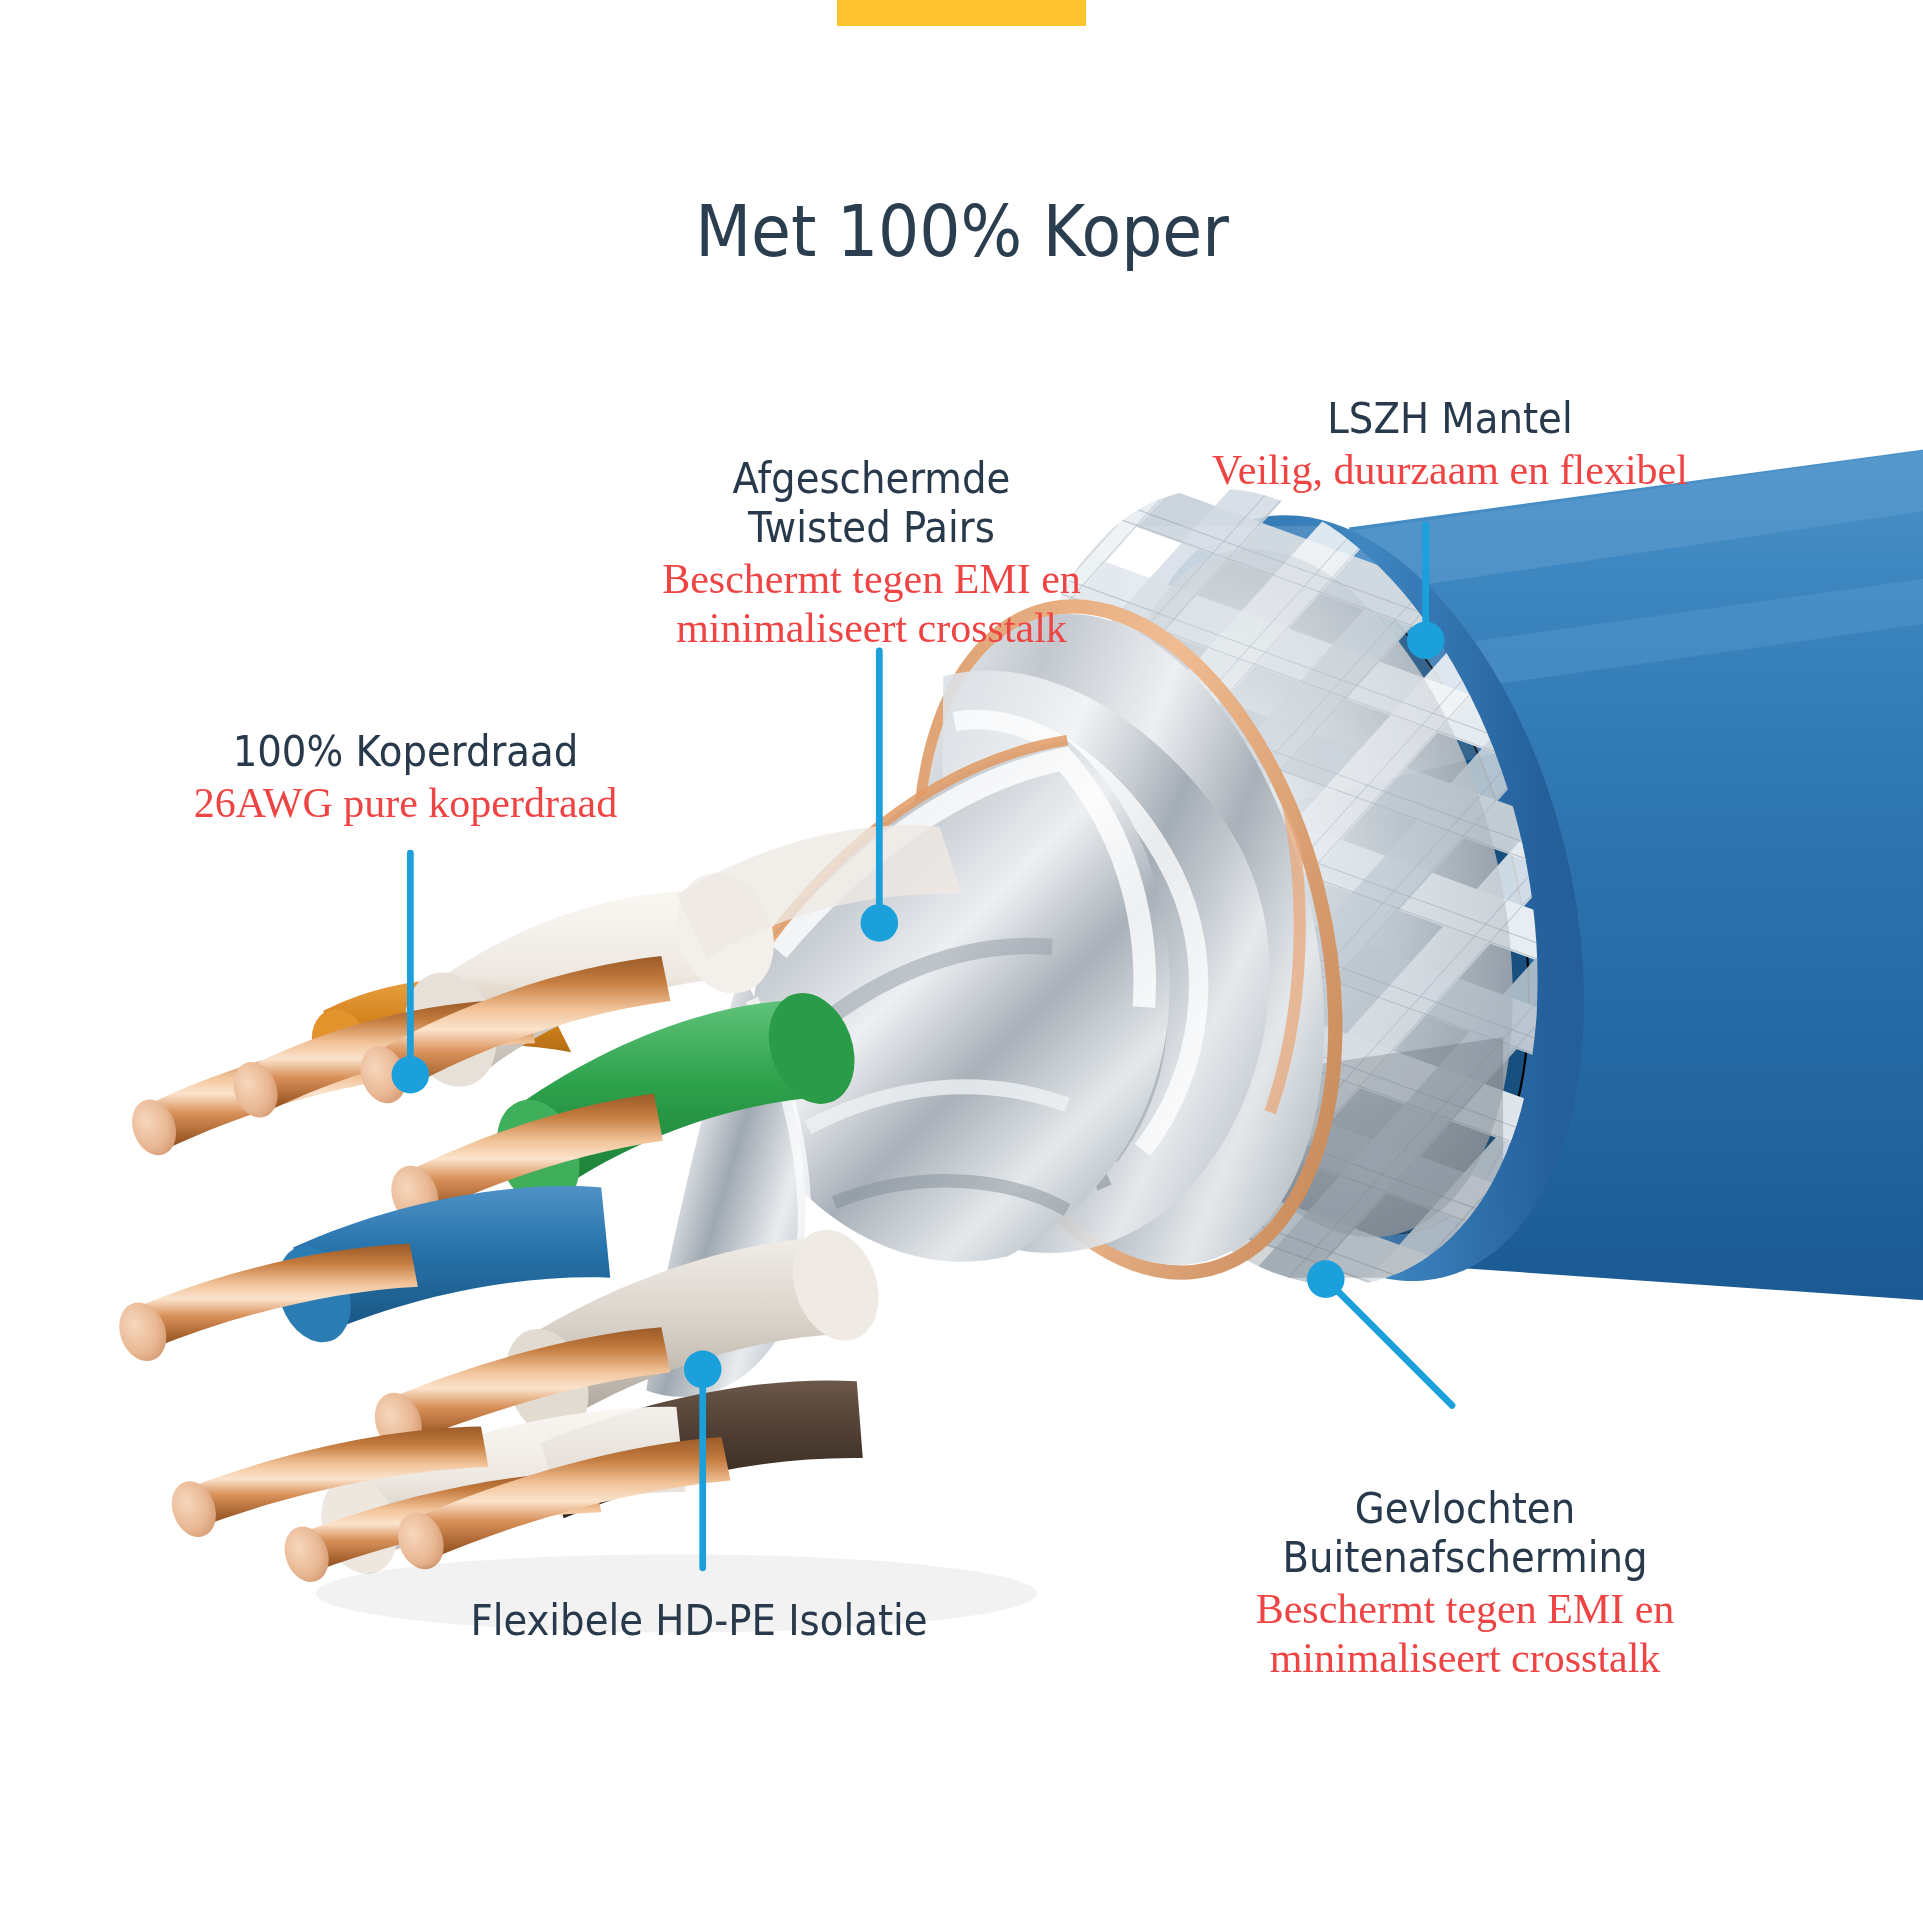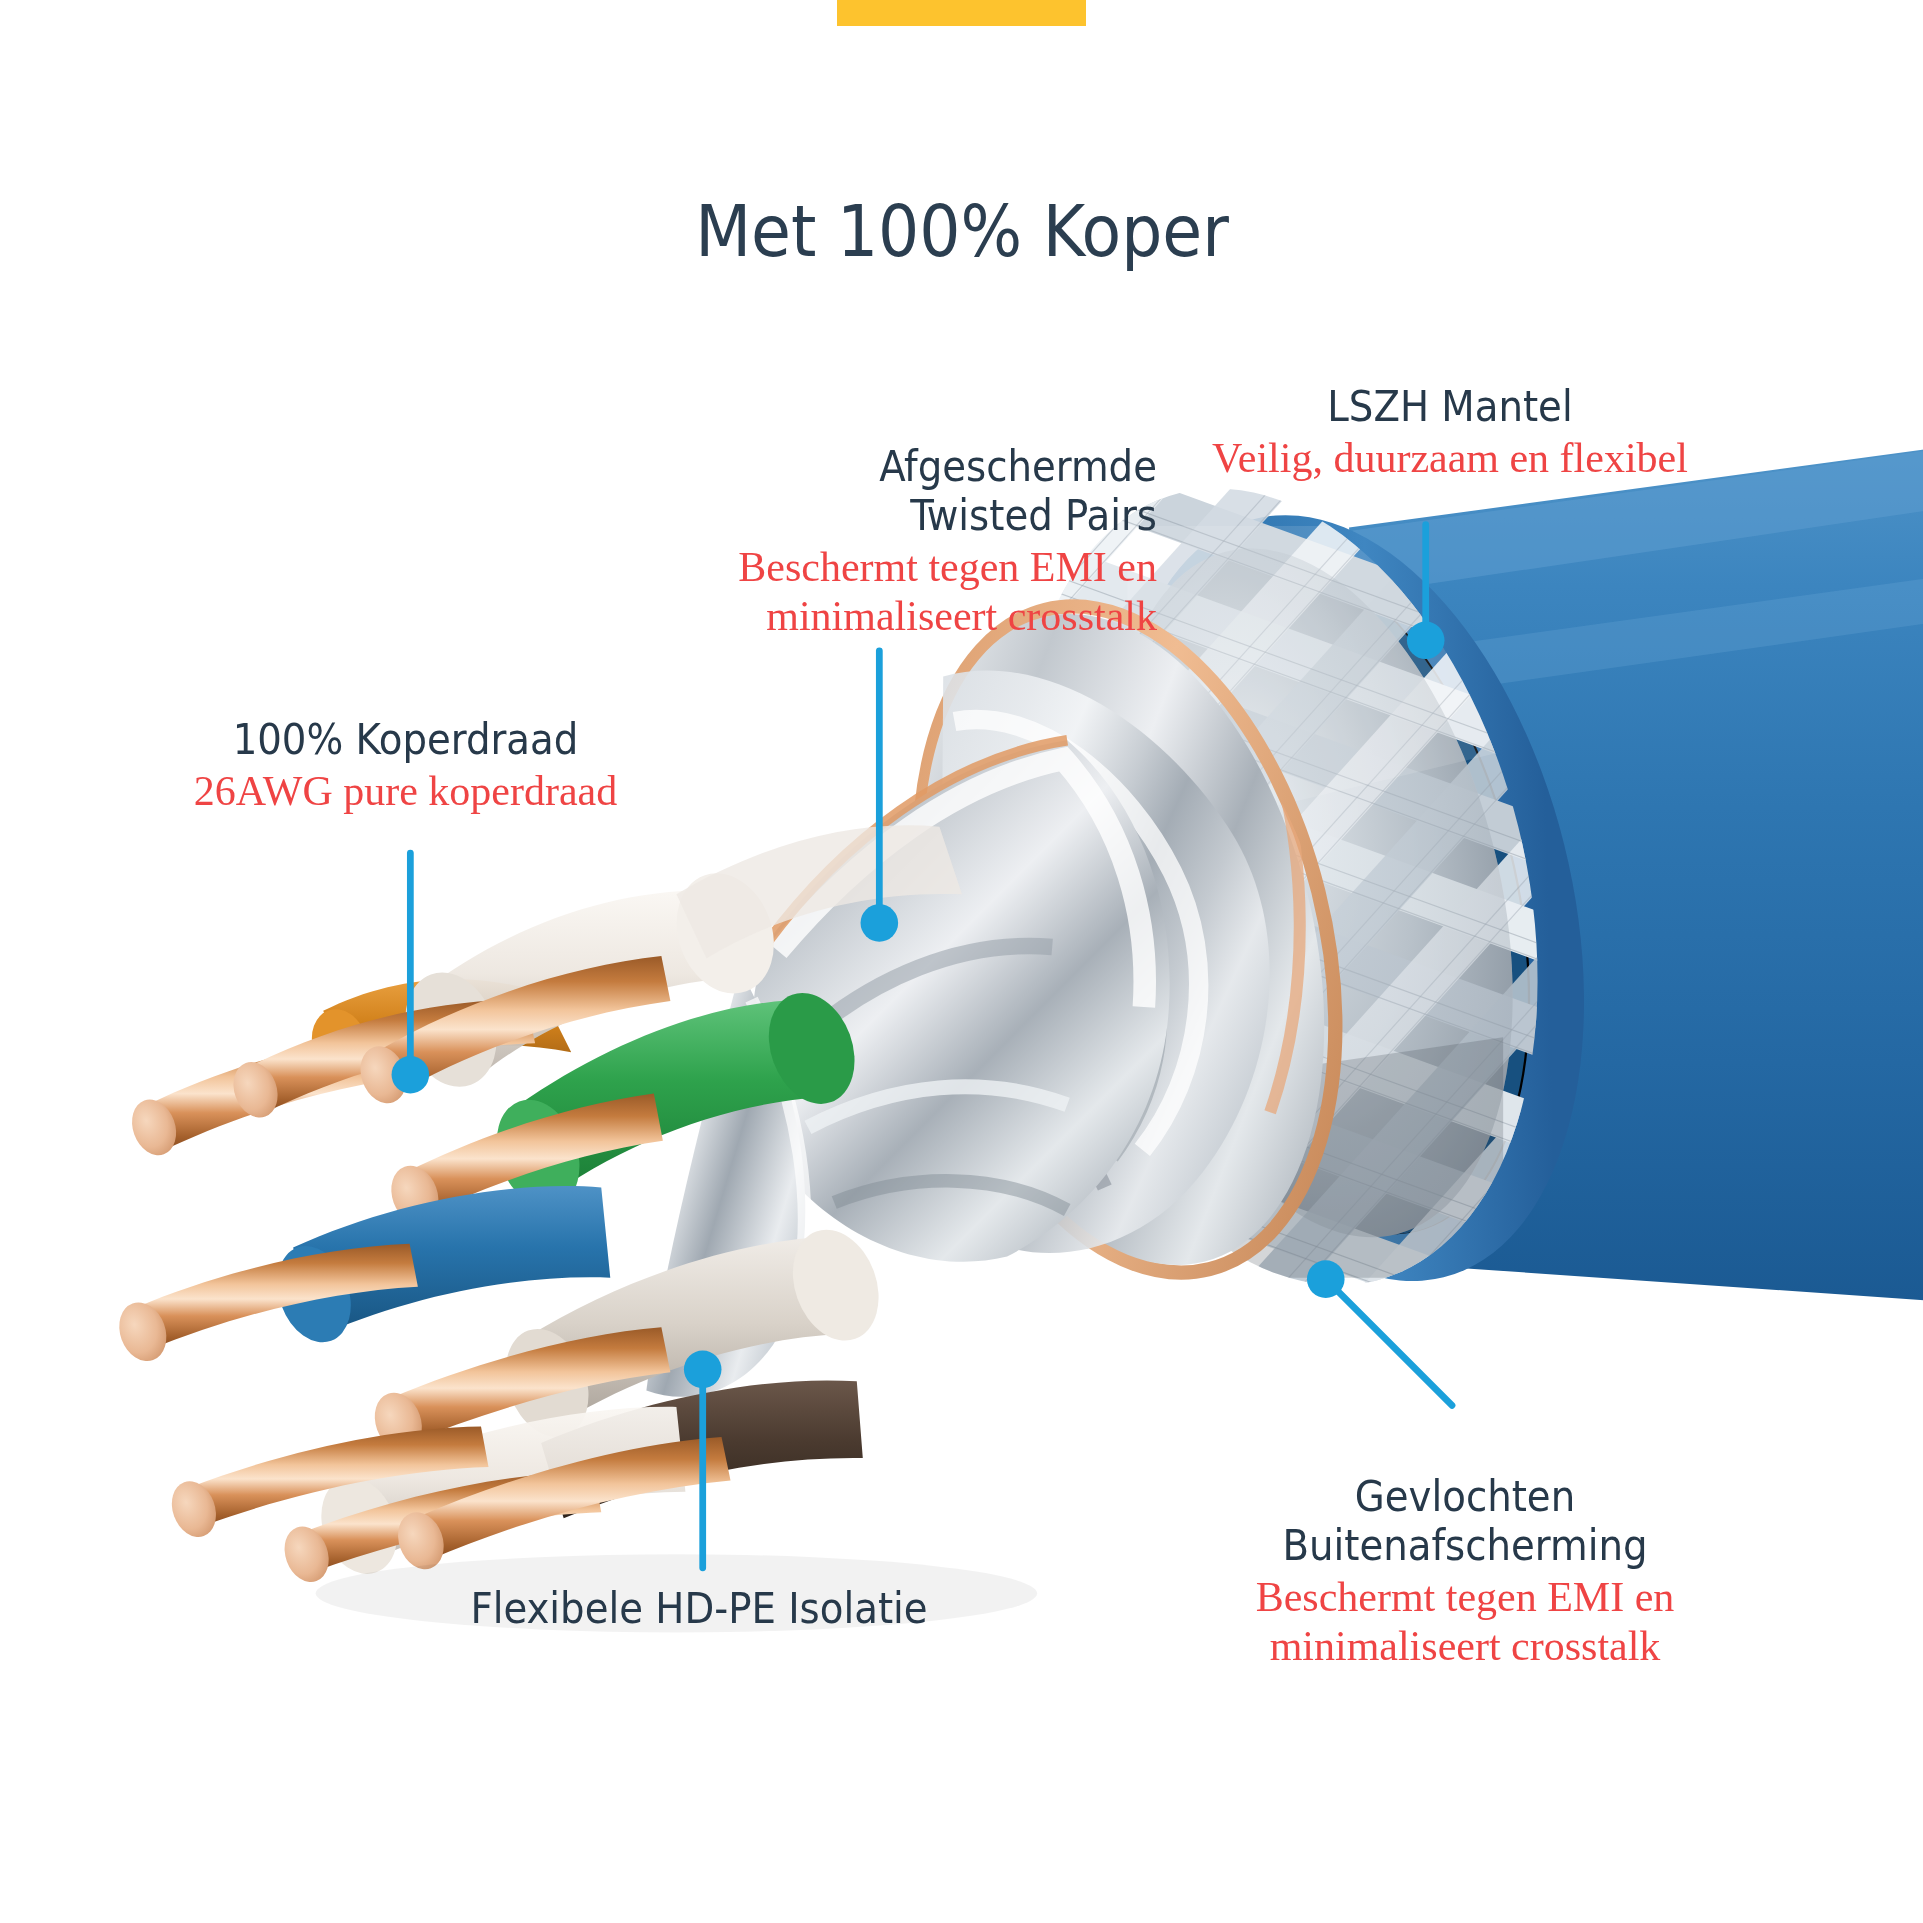--- a/index.html
+++ b/index.html
@@ -28,34 +28,34 @@
   }
   .subtitle {
     position:absolute; left:0; top:194px; width:1924px;
     text-align:center;
     font-size:72px; font-weight:400;
     color:#2B3E50; line-height:1.05;
     font-family:"DejaVu Sans Condensed","Liberation Sans", sans-serif;
   }
 
   
-  .callout { position:absolute; color:#2B3E50; }
+  .callout { position:absolute; color:#2B3E50;margin-top:12px; }
   .callout .hl {
     font-size:43px; font-weight:500; line-height:1.14;
     color:#27394A;
     font-family:"DejaVu Sans Condensed","Liberation Sans", sans-serif;
   }
   .callout .sub {
     font-size:42px; font-weight:300; line-height:1.16;
     color:#ef4444; margin-top:3px;
     font-family:Liberation Serif, serif;
   }
   .c-center { text-align:center; }
 
-  #lbl-twisted    { left:586px;  top:442px;  width:571px;text-align:right; }
+  #lbl-twisted    { left:586px;  top:442px;  width:571px; }
   #lbl-lszh       { left:1142px; top:382px;  width:616px; }
   #lbl-copper     { left:120px;  top:715px;  width:571px; }
   #lbl-hdpe       { left:361px;  top:1584px; width:676px; }
   #lbl-braid      { left:1172px; top:1472px; width:586px; }
 
   
   svg.leaders { position:absolute; left:0; top:0; width:1924px; height:1924px; pointer-events:none; }
 
   
   #cable-art { position:absolute; left:0; top:0; width:1924px; height:1924px; }

